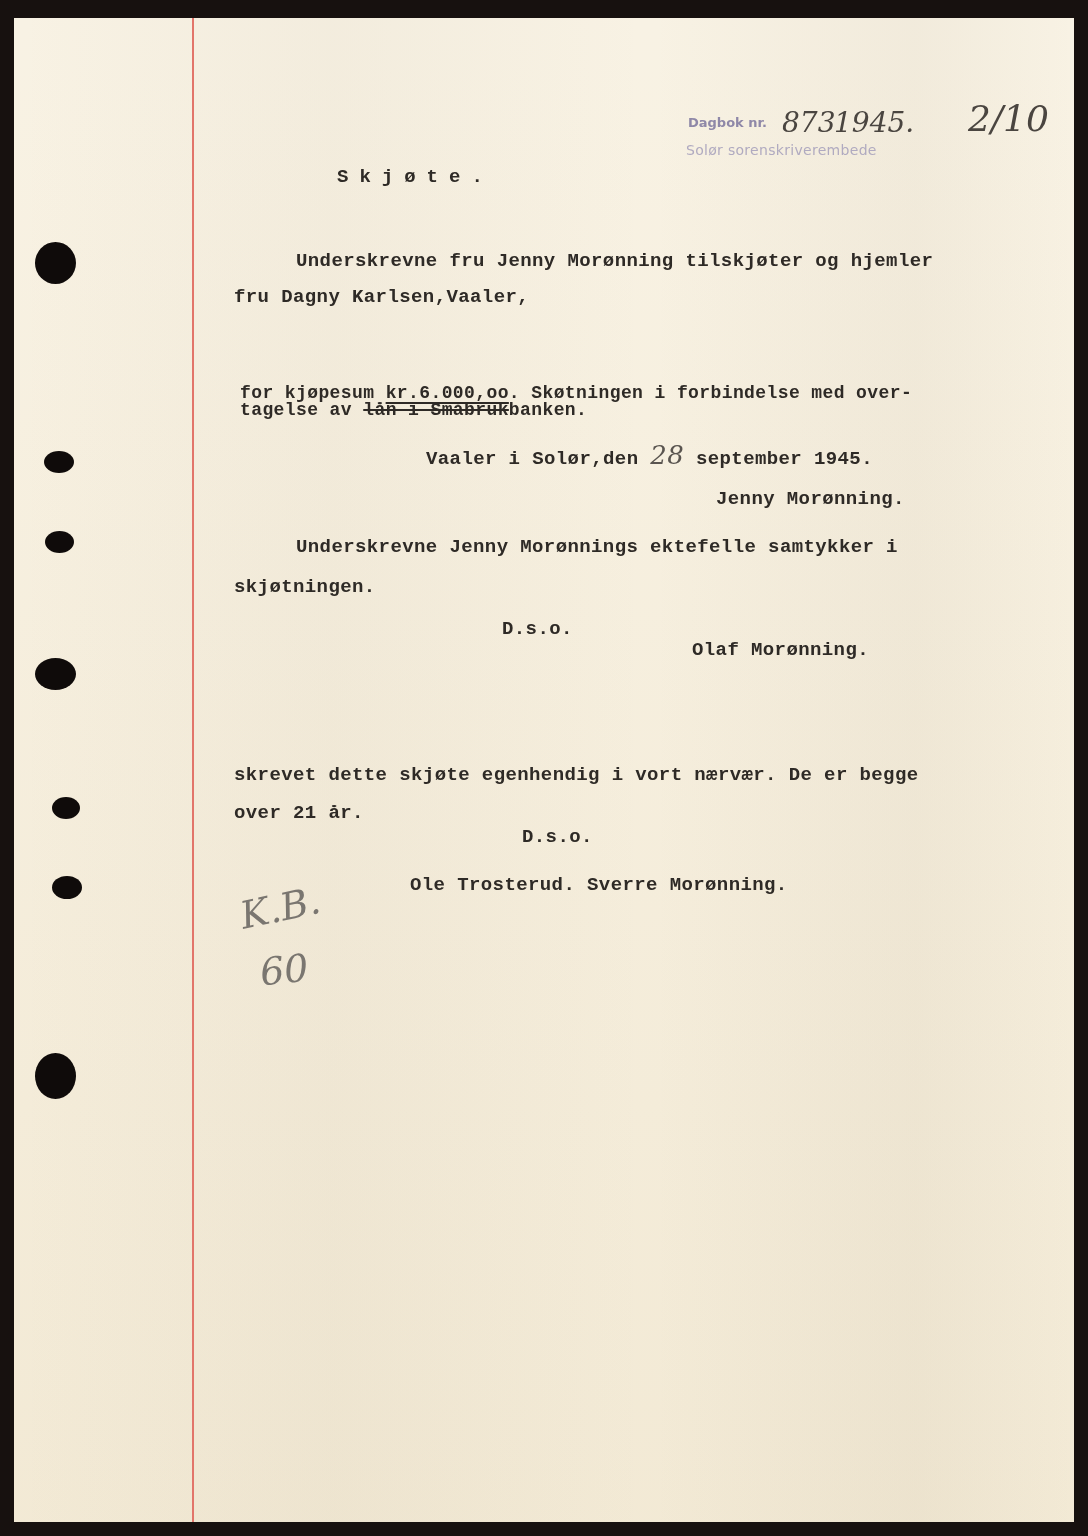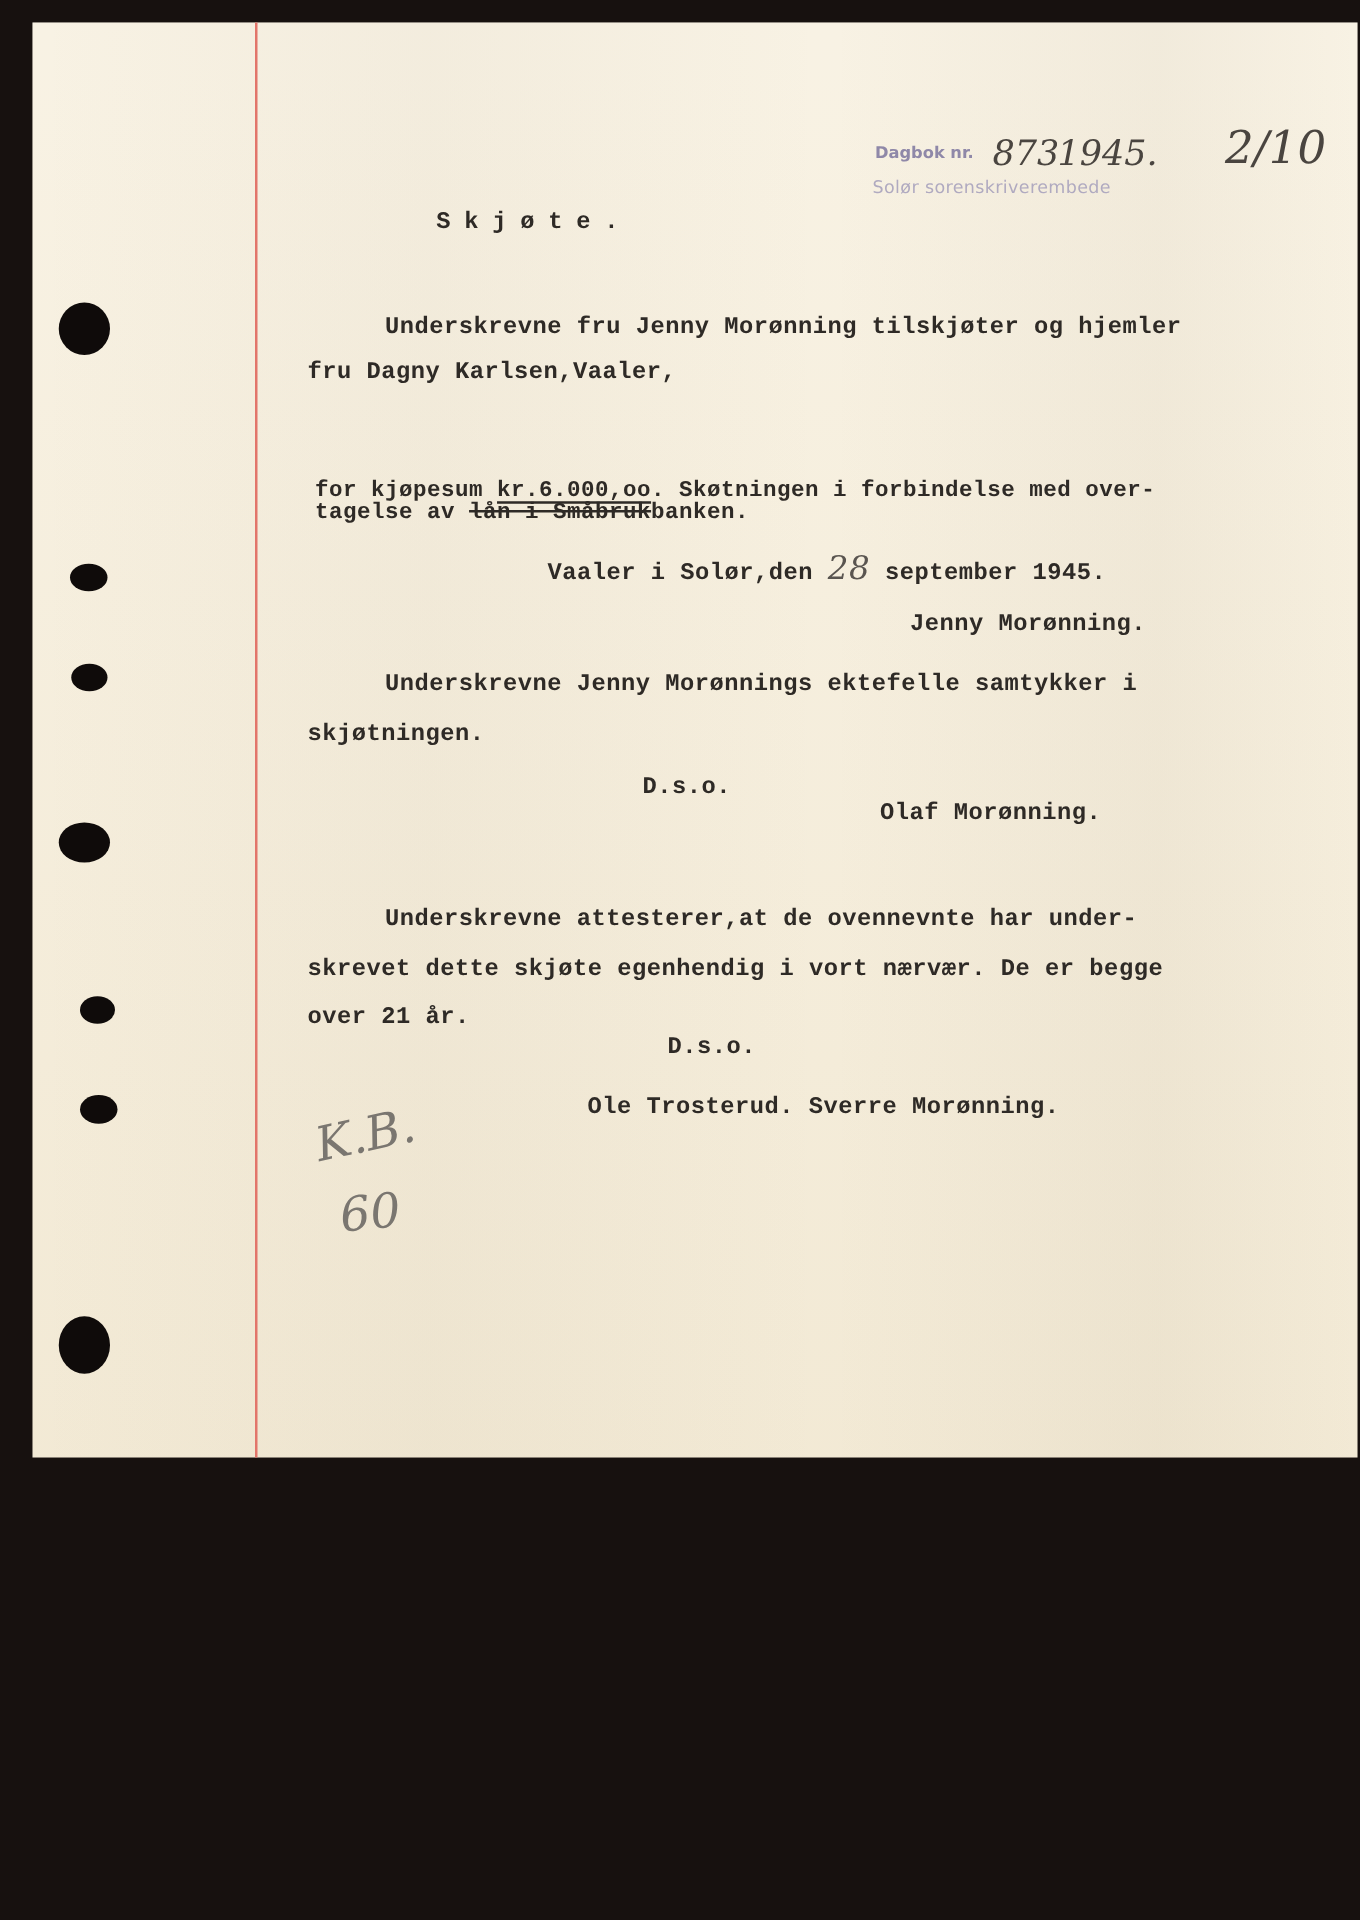--- a/index.html
+++ b/index.html
@@ -2,21 +2,21 @@
 <html><head>
 <meta charset="utf-8">
 <style>
   html, body { margin: 0; padding: 0; }
   body {
     width: 1088px; height: 1536px; position: relative; overflow: hidden;
     background: #17110f;
     font-family: "Liberation Mono", "DejaVu Sans Mono", monospace;
   }
   .paper {
-    position: absolute; left: 26px; top: 18px; width: 1060px; height: 1148px;
+    position: absolute; left: 14px; top: 18px; width: 1060px; height: 1504px;
     background: #f6eedb;
     background-image:
       linear-gradient(90deg, rgba(0,0,0,0) 0%, rgba(120,100,70,0.04) 30%, rgba(0,0,0,0) 60%, rgba(120,100,70,0.05) 85%, rgba(0,0,0,0) 100%),
       linear-gradient(180deg, rgba(255,255,255,0.25), rgba(200,180,140,0.08));
   }
   .margin-line {
     position: absolute; left: 178px; top: 0; width: 1.5px; height: 100%;
     background: #e2756a;
   }
   .hole {
@@ -77,22 +77,21 @@
     <span>Vaaler i Solør,den </span><span class="hand" style="position:relative;font-size:26px;font-weight:normal;color:#5a5550;">28</span><span> september 1945.</span>
   </div>
   <div class="t" style="left:702px;top:470px;">Jenny Morønning.</div>
 
   <div class="t" style="left:282px;top:518px;">Underskrevne Jenny Morønnings ektefelle samtykker i</div>
   <div class="t" style="left:220px;top:558px;">skjøtningen.</div>
 
   <div class="t" style="left:488px;top:600px;">D.s.o.</div>
   <div class="t" style="left:678px;top:621px;">Olaf Morønning.</div>
 
-  <div class="t" style="left:282px;top:706px;">Underskrevne attesterer,at de ovennevnte har under-</div>
   <div class="t" style="left:220px;top:746px;">skrevet dette skjøte egenhendig i vort nærvær. De er begge</div>
   <div class="t" style="left:220px;top:784px;">over 21 år.</div>
 
   <div class="t" style="left:508px;top:808px;">D.s.o.</div>
-  <div class="t" style="left:396px;top:856px;margin-left:48px;">Ole Trosterud.  Sverre Morønning.</div>
+  <div class="t" style="left:396px;top:856px;">Ole Trosterud.  Sverre Morønning.</div>
 
   <div class="hand pencil" style="left:226px;top:868px;transform:rotate(-12deg);">K.B.</div>
   <div class="hand pencil" style="left:246px;top:930px;transform:rotate(-6deg);">60</div>
 </div>
 
 </body></html>

